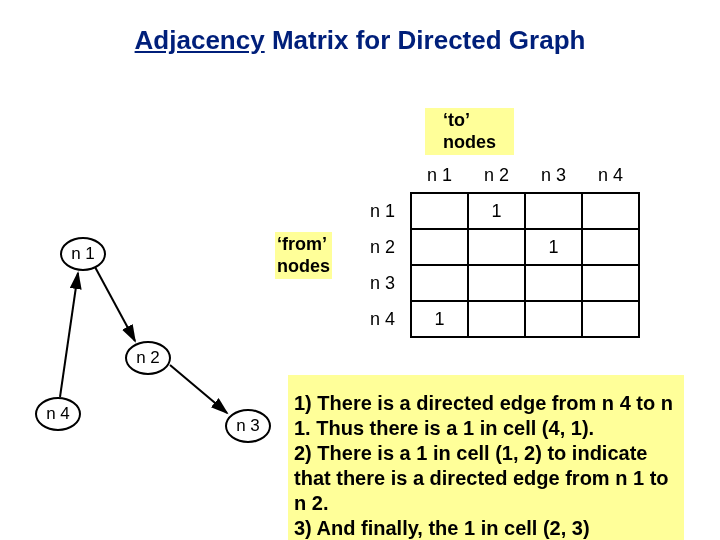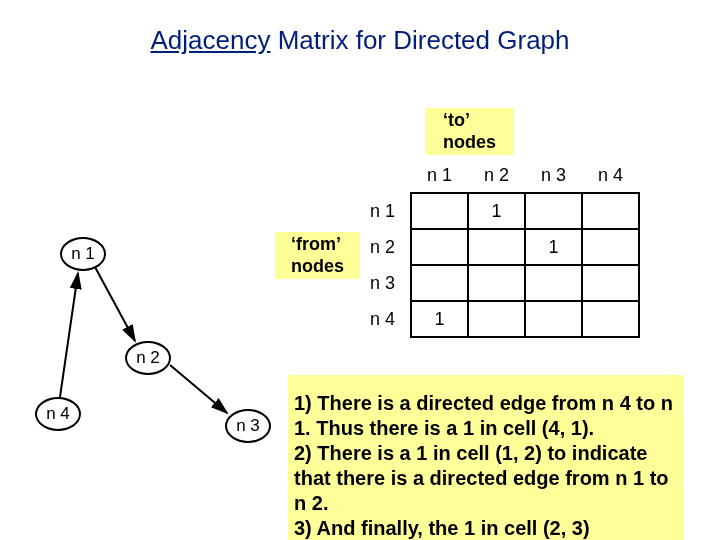--- a/index.html
+++ b/index.html
@@ -7,21 +7,21 @@
     margin: 0;
     padding: 0;
     width: 720px;
     height: 540px;
     position: relative;
     background: white;
   }
   .title {
     text-align: center;
     font-size: 26px;
-    font-weight: normal;
+    font-weight: bold;
     color: #001f7a;
     margin-top: 25px;
   }
   .title .underline {
     text-decoration: underline;
   }
   .to-label {
     position: absolute;
     left: 425px;
     top: 108px;
@@ -31,21 +31,21 @@
     padding: 2px 18px;
     line-height: 1.2;
   }
   .from-label {
     position: absolute;
     left: 275px;
     top: 232px;
     background: #ffff99;
     font-weight: bold;
     font-size: 18px;
-    padding: 2px 16px;
+    padding: 2px 2px;
     line-height: 1.2;
     text-align: left;
   }
   .matrix {
     position: absolute;
     left: 355px;
     top: 158px;
     border-collapse: collapse;
   }
   .matrix td, .matrix th {

